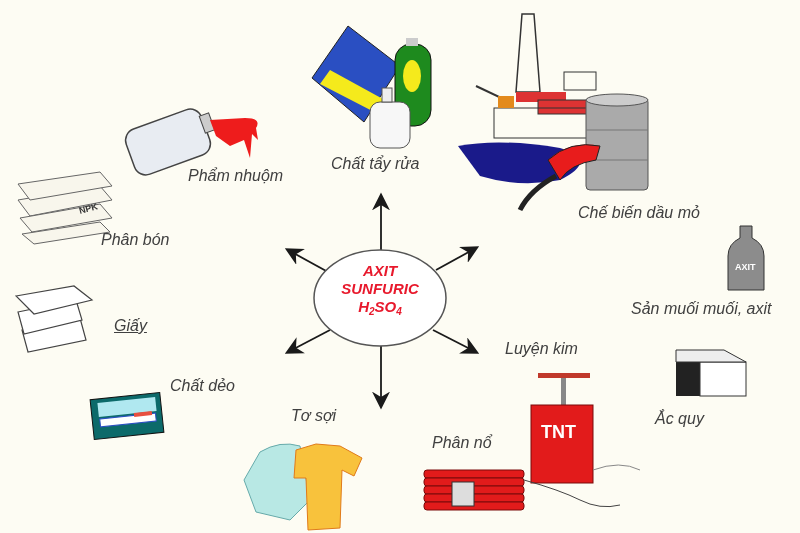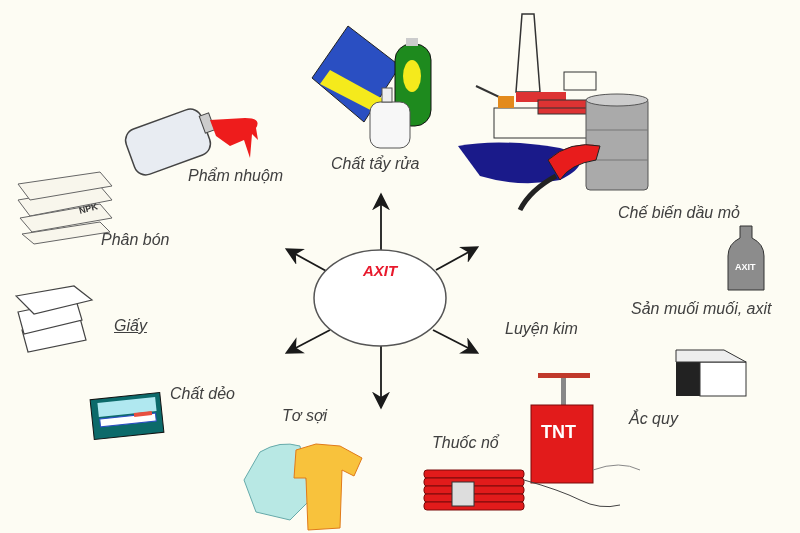--- a/index.html
+++ b/index.html
@@ -116,25 +116,27 @@
       <rect x="424" y="502" width="100" height="8" rx="3"></rect>
     </g>
     <rect x="452" y="482" width="22" height="24" fill="#ddd" stroke="#333"></rect>
     <path d="M524,480 Q560,490 580,500 Q600,510 620,505" stroke="#444" fill="none"></path>
     <path d="M593,470 Q620,460 640,470" stroke="#888" fill="none"></path>
   </g>
 </svg>
 
 <div class="center-text">
   <div>AXIT</div>
+  <div>SUNFURIC</div>
+  <div><span>H</span><sub>2</sub><span>SO</span><sub>4</sub></div>
 </div>
 
 <div class="lbl" style="left:188px;top:167px;">Phẩm nhuộm</div>
 <div class="lbl" style="left:331px;top:155px;">Chất tẩy rửa</div>
-<div class="lbl" style="left:578px;top:204px;margin-left:40px;">Chế biến dầu mỏ</div>
+<div class="lbl" style="left:578px;top:204px;">Chế biến dầu mỏ</div>
 <div class="lbl" style="left:101px;top:231px;text-align:center;">Phân bón</div>
 <div class="lbl" style="left:631px;top:300px;">Sản muối muối, axit</div>
 <div class="lbl" style="left:114px;top:317px;text-decoration:underline;">Giấy</div>
-<div class="lbl" style="left:505px;top:320px;">Luyện kim</div>
-<div class="lbl" style="left:629px;top:410px;">Ắc quy</div>
-<div class="lbl" style="left:170px;top:377px;margin-top:8px;">Chất dẻo</div>
-<div class="lbl" style="left:282px;top:407px;">Tơ sợi</div>
-<div class="lbl" style="left:432px;top:434px;">Thuốc nổ</div>
+<div class="lbl" style="left:505px;top:340px;">Luyện kim</div>
+<div class="lbl" style="left:655px;top:410px;">Ắc quy</div>
+<div class="lbl" style="left:170px;top:377px;">Chất dẻo</div>
+<div class="lbl" style="left:291px;top:407px;">Tơ sợi</div>
+<div class="lbl" style="left:432px;top:434px;">Phân nổ</div>
 
 </body></html>

